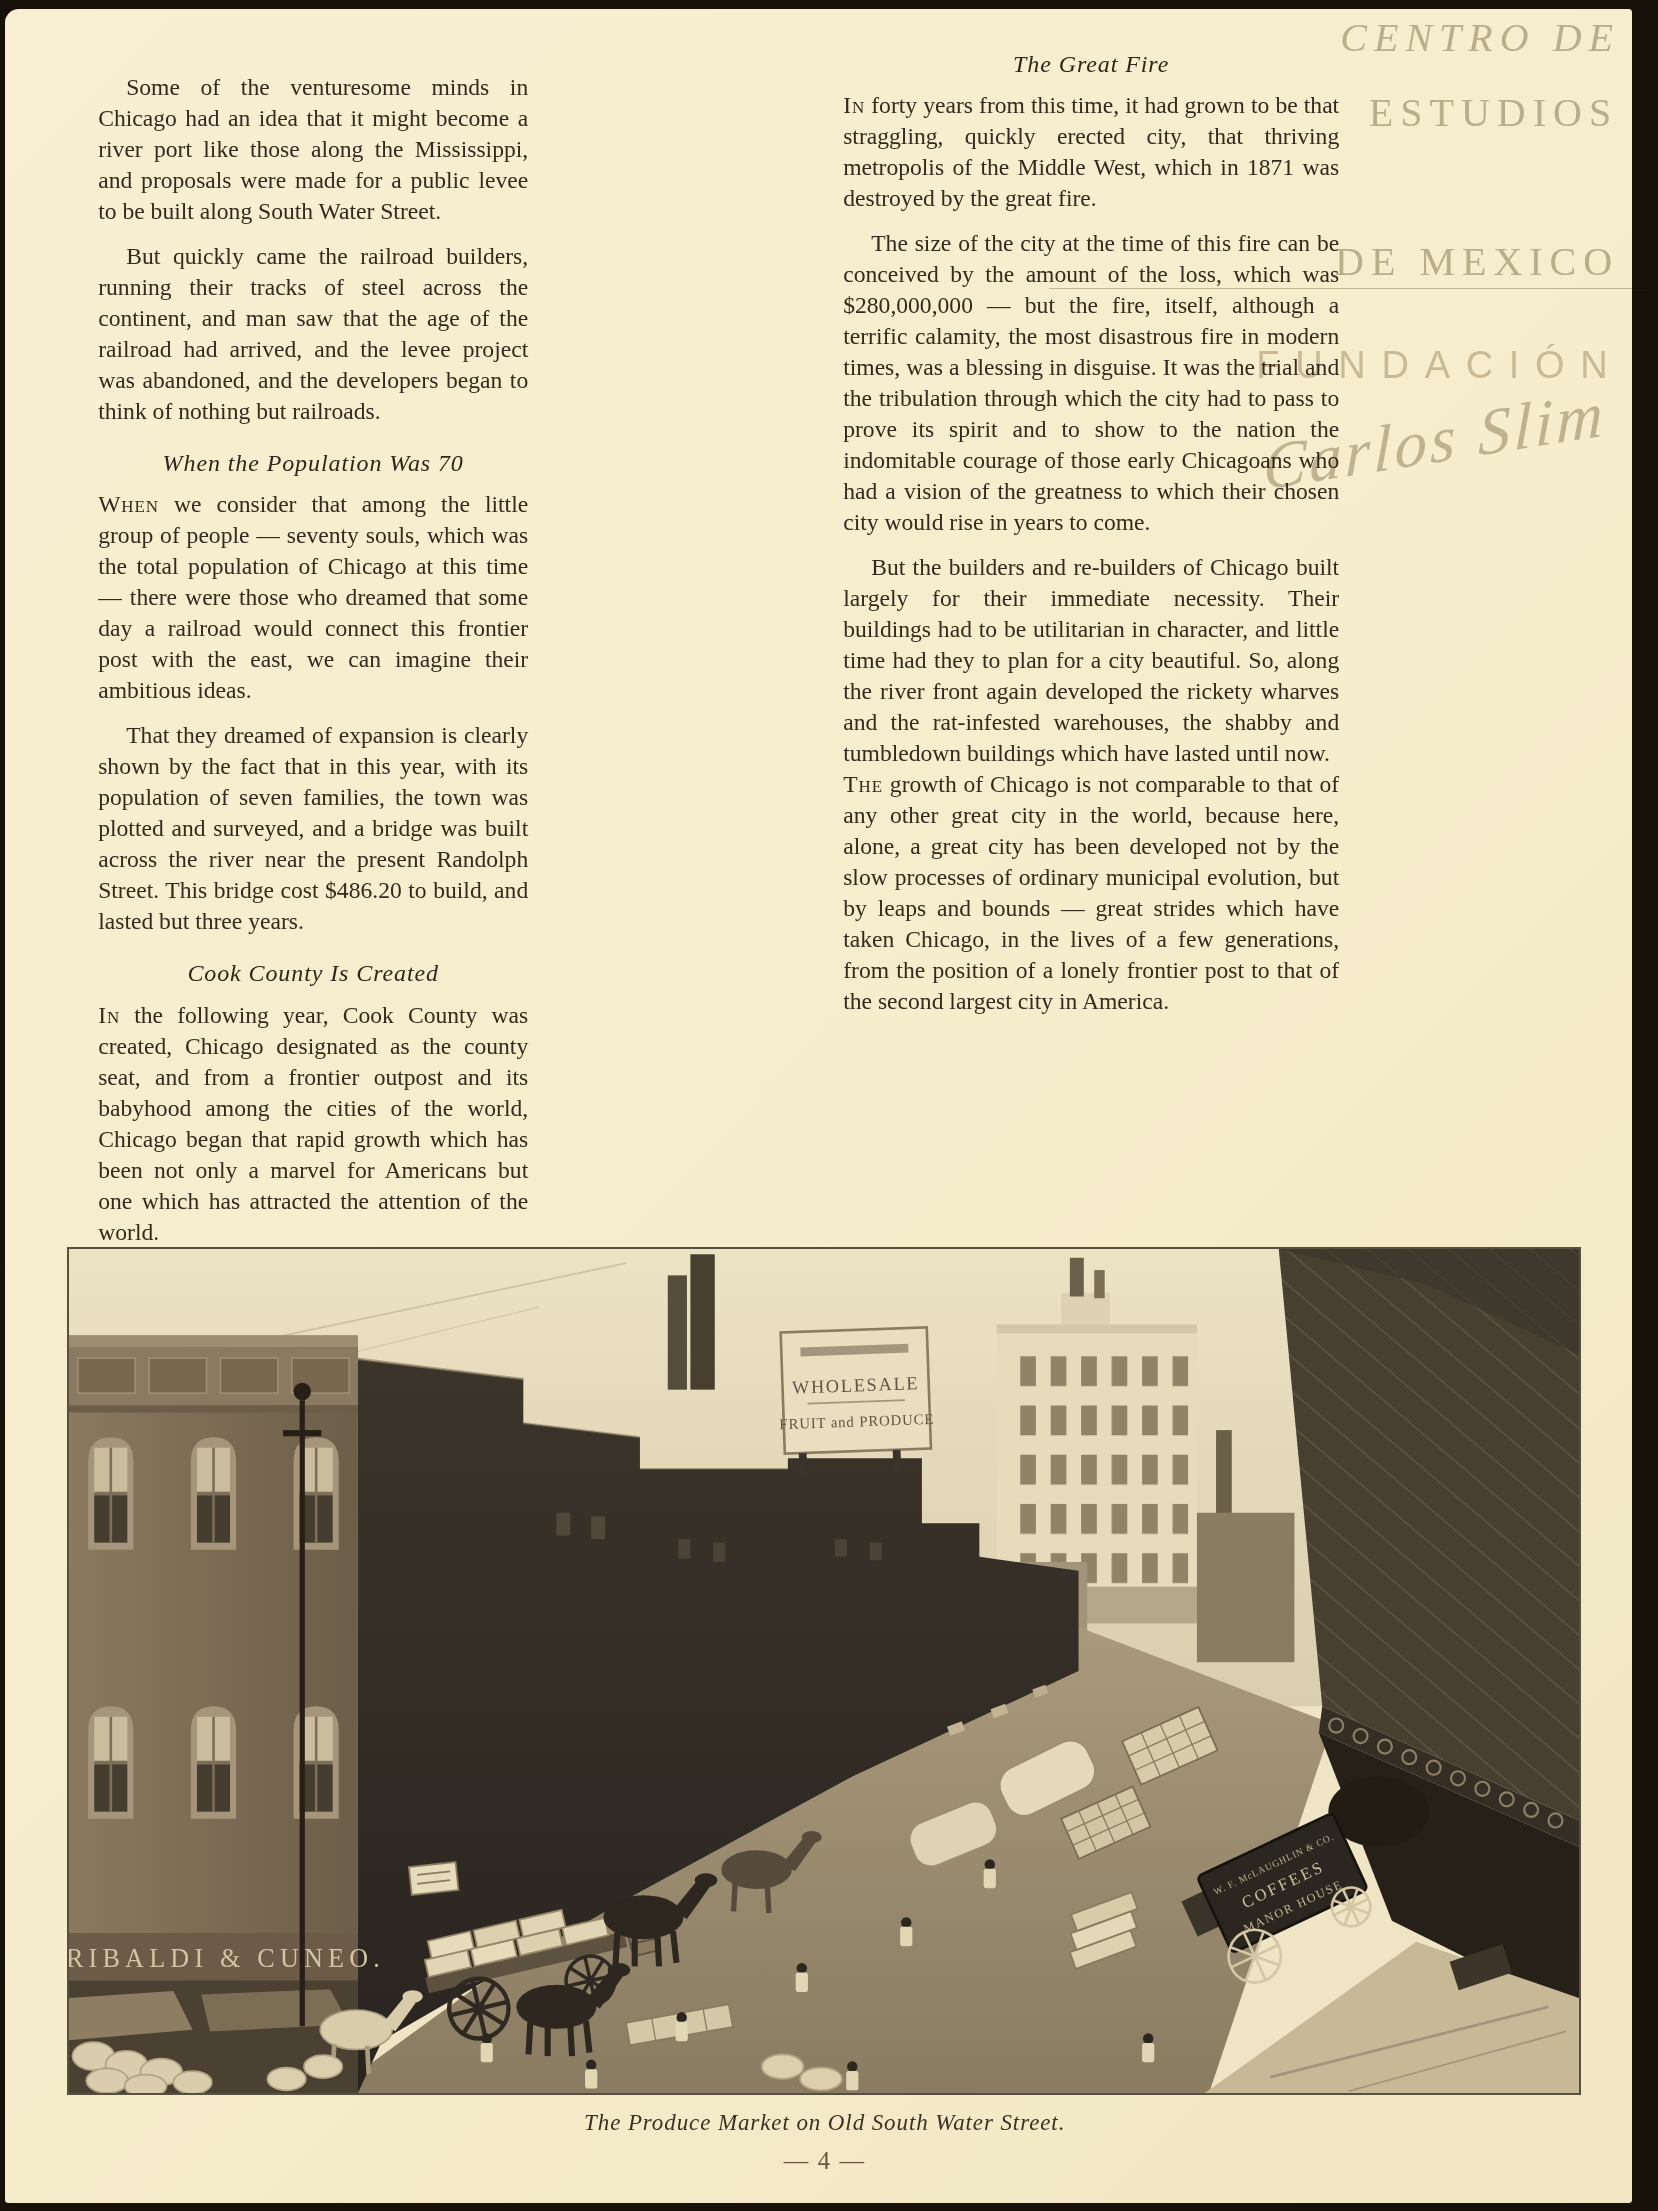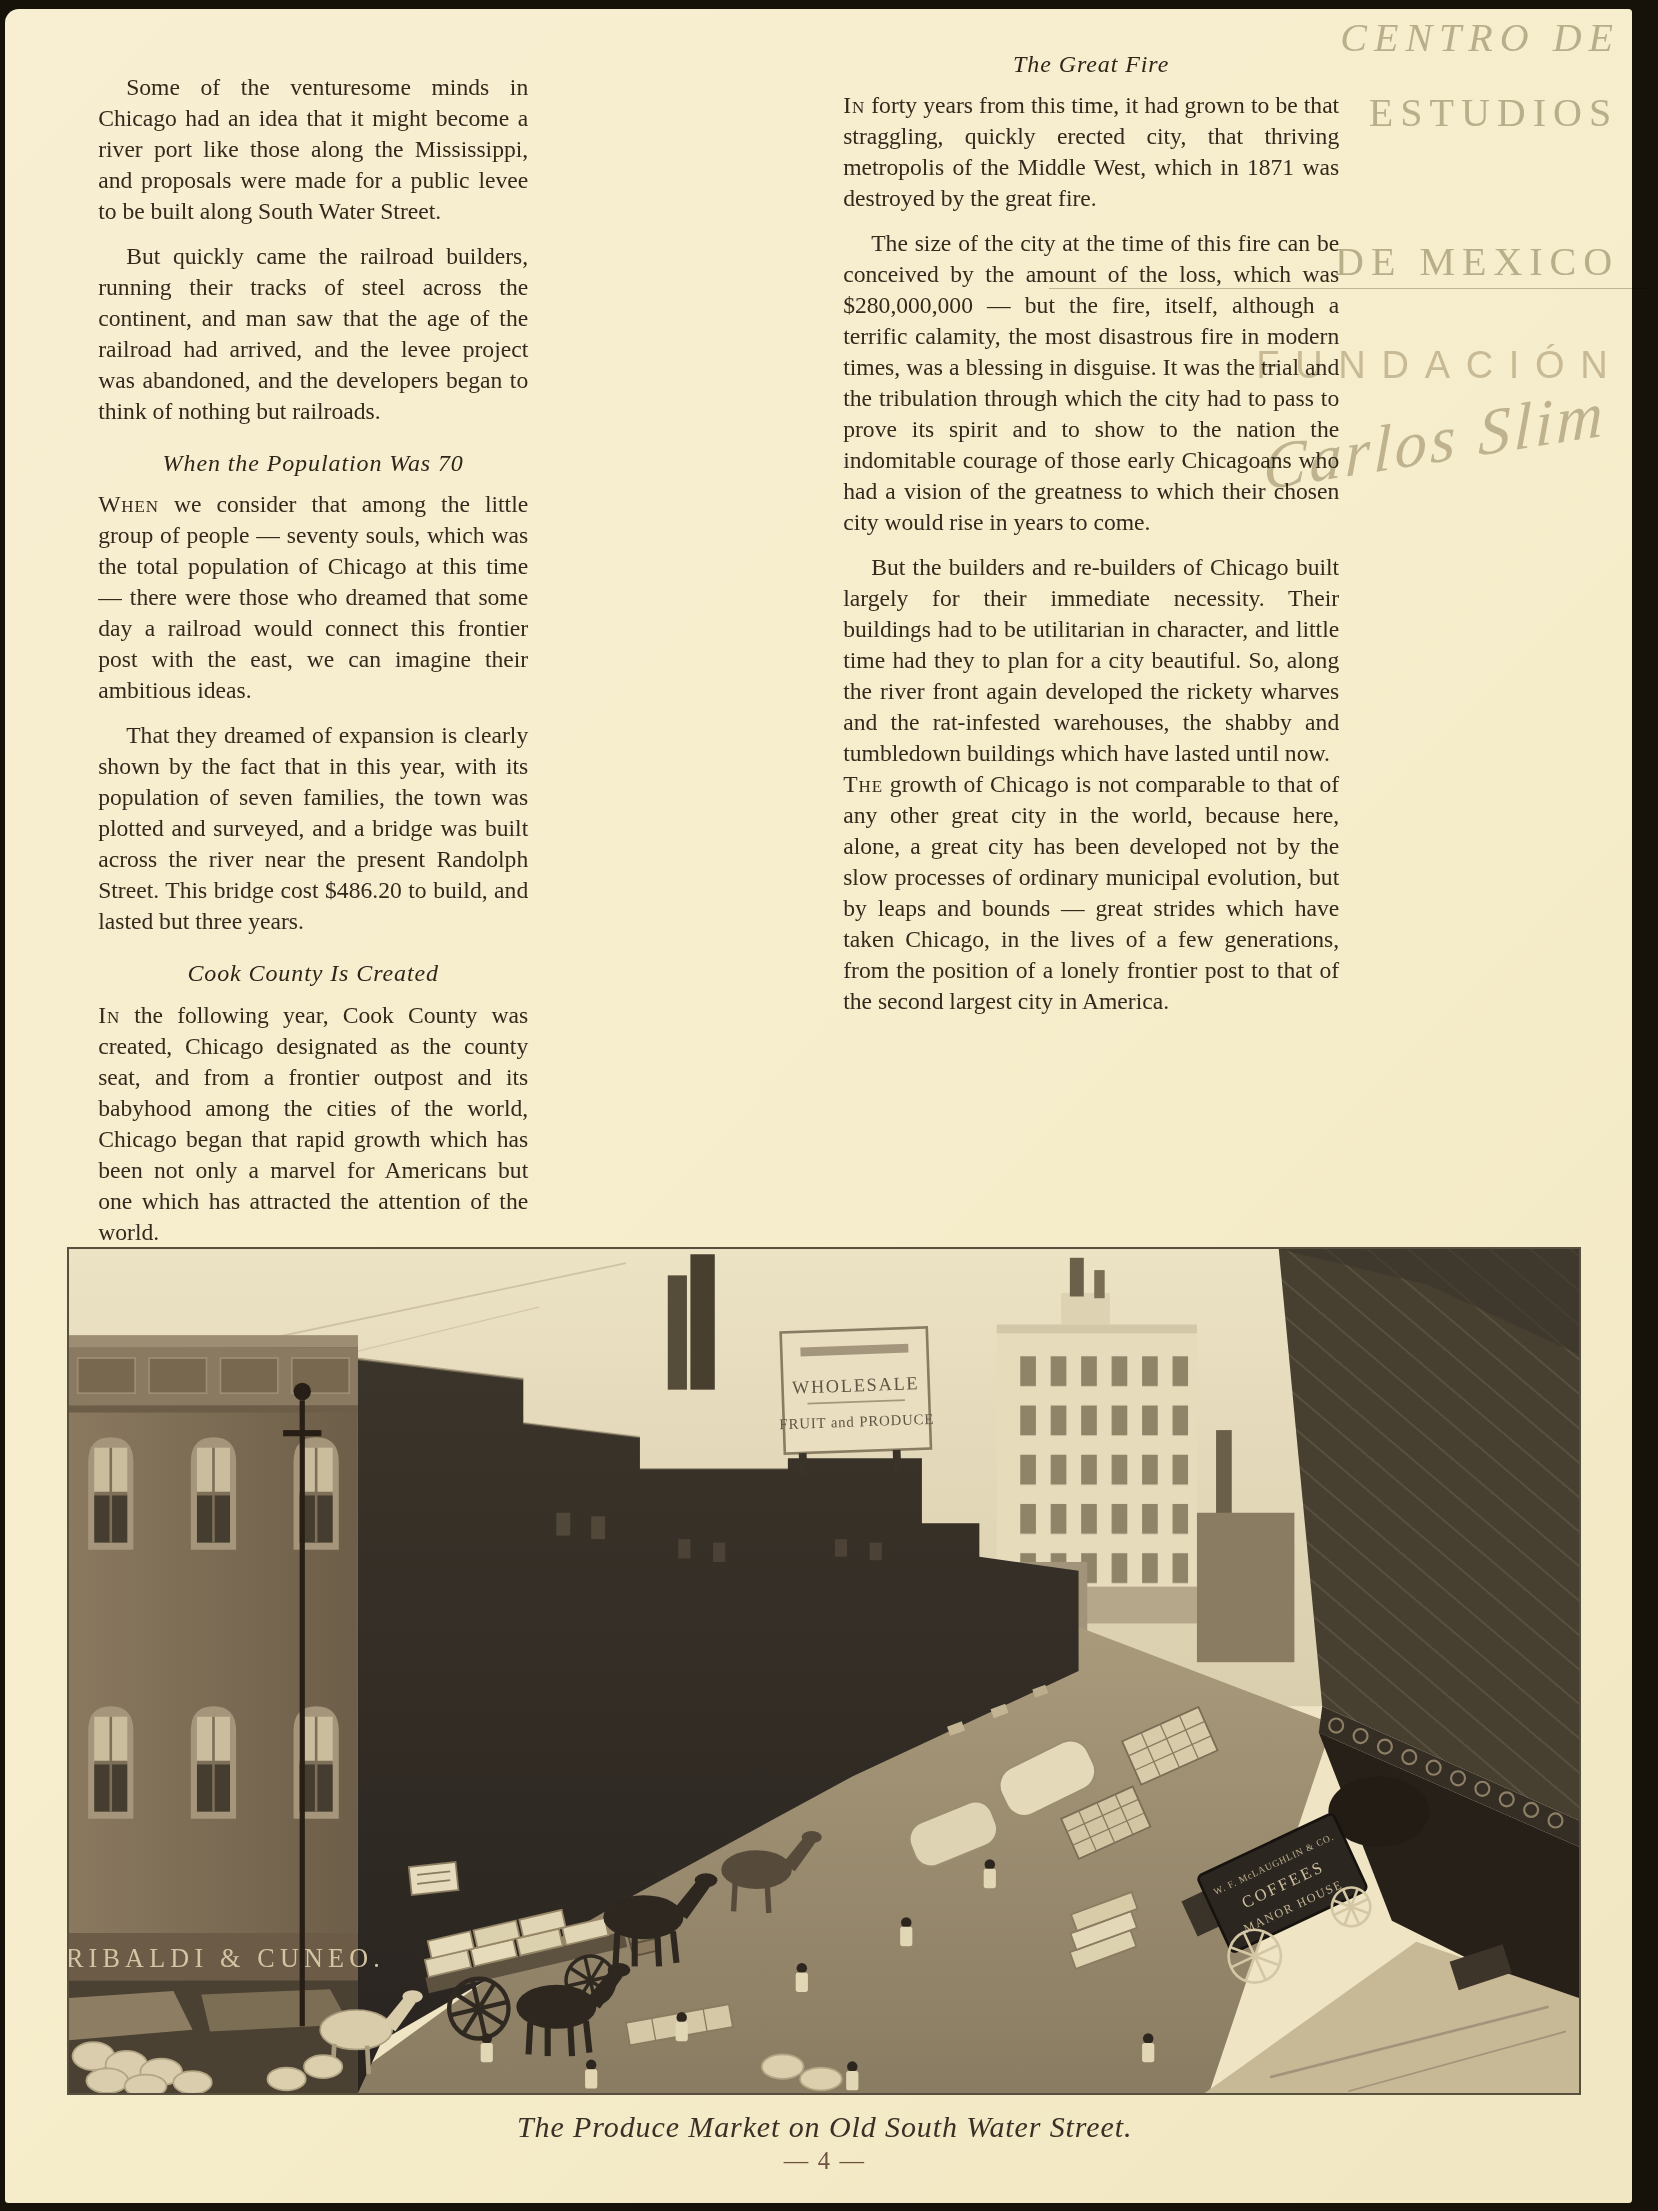--- a/index.html
+++ b/index.html
@@ -28,21 +28,21 @@
     margin:21px 0 10.5px 0;letter-spacing:0.9px;color:#2f261a;
   }
   .section-heading.first{margin-top:0;}
   .photo-frame{
     position:absolute;left:62px;top:1238px;width:1510px;height:844px;
     border:2.6px solid #57503e;background:#efe5c5;box-sizing:content-box;
   }
   .photo-frame svg{display:block;width:100%;height:100%;}
   .caption{
     position:absolute;left:62px;top:2101px;width:1515px;text-align:center;
-    font-style:italic;font-size:30px;letter-spacing:0.9px;color:#3a3126;
+    font-style:italic;font-size:23px;letter-spacing:0.9px;color:#3a3126;
   }
   .page-number{
     position:absolute;left:62px;top:2138px;width:1515px;text-align:center;
     font-size:24.5px;letter-spacing:1.7px;color:#6e5440;
   }
   .watermark{position:absolute;inset:0;pointer-events:none;mix-blend-mode:multiply;}
   .wm{
     position:absolute;white-space:nowrap;color:#8d8468;opacity:.55;
     font-family:"Liberation Serif",serif;font-size:40px;letter-spacing:7px;
   }

